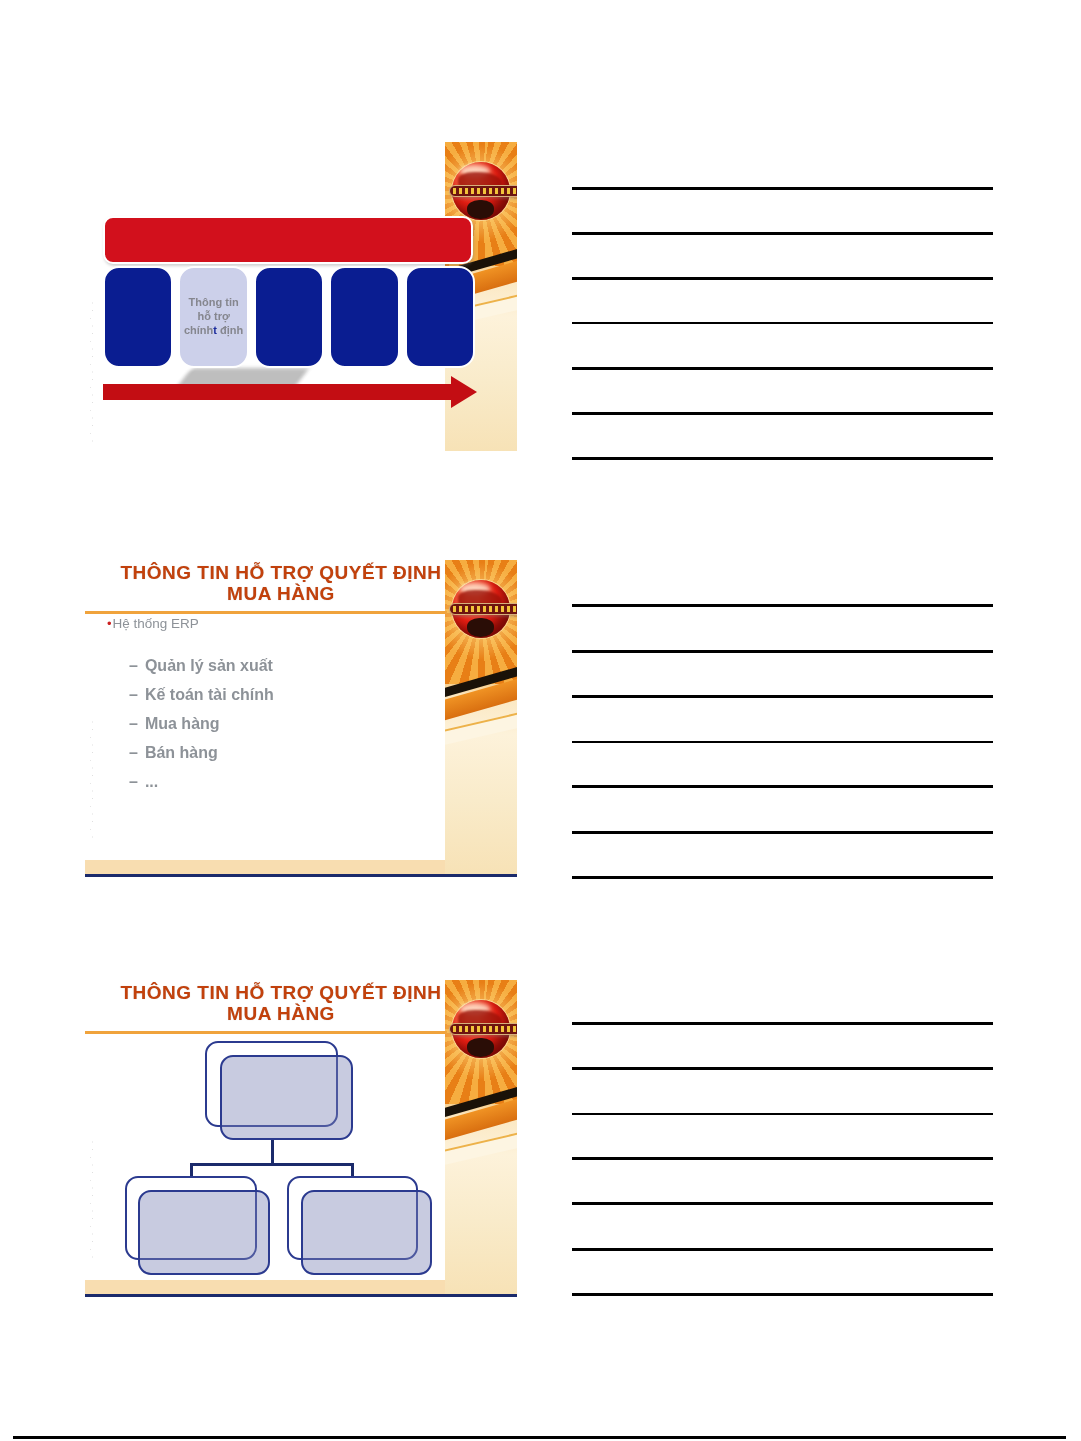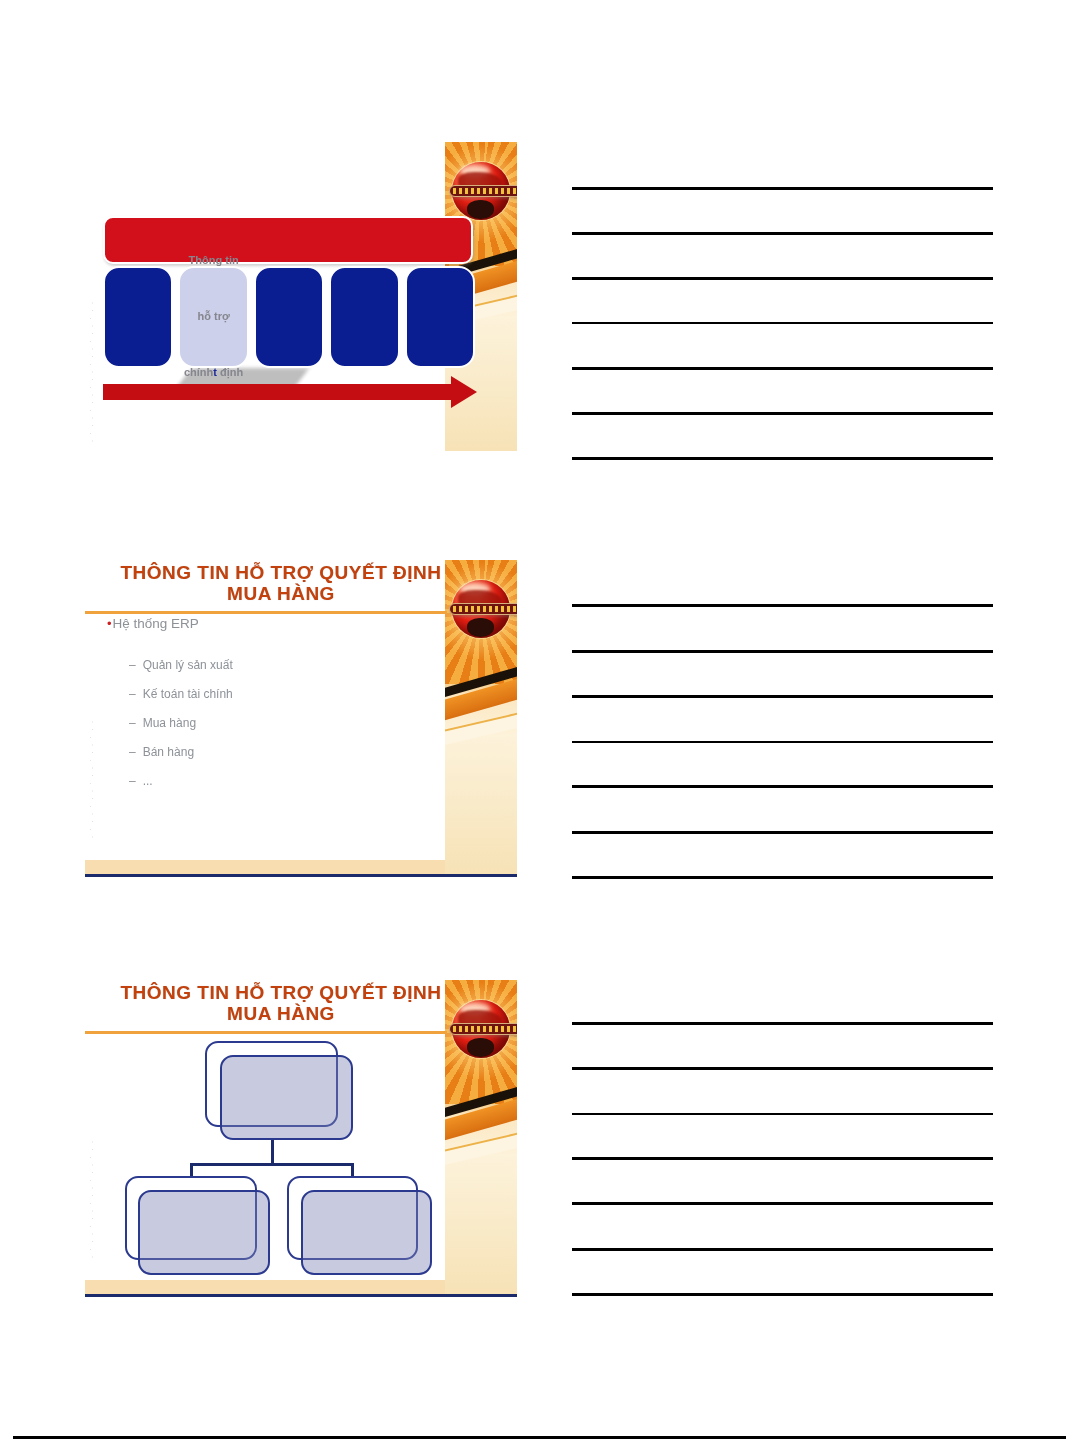--- a/index.html
+++ b/index.html
@@ -44,42 +44,42 @@
     font-size:6px; color:#9b9b9b; letter-spacing:2px; overflow:hidden; z-index:2; }
   #slide1 .edge-text { top:32px; height:270px; }
   #slide2 .edge-text, #slide3 .edge-text { top:90px; height:190px; }
 
   
   .banner { position:absolute; left:18px; top:76px; width:370px; height:48px; background:#d2101c;
     border:2px solid #ffffff; border-radius:10px; box-shadow:1px 2px 3px rgba(120,120,120,.35); z-index:3; }
   .steps-row { position:absolute; left:18px; top:126px; width:372px; height:102px; display:flex; gap:5px; z-index:3; }
   .step-box { flex:1; height:102px; background:#0a1d91; border:2px solid #ffffff; border-radius:16px; }
   .step-box.active { background:#ccd0ea; display:flex; flex-direction:column; justify-content:center; align-items:center;
-    font-size:11px; font-weight:bold; color:#85868e; line-height:1.25; text-align:center;gap:42px; }
+    font-size:11px; font-weight:bold; color:#85868e; line-height:1.25; text-align:center; }
   .step-box.active .hl { color:#1a2a9c; font-weight:bold; }
   .box-shadow { position:absolute; left:98px; top:228px; width:118px; height:22px;
     background:rgba(110,110,110,.45); transform:skewX(-38deg); filter:blur(2px); border-radius:4px; z-index:2; }
   .arrow { position:absolute; left:18px; top:236px; z-index:3; }
   .arrow .shaft { position:absolute; left:0; top:8px; width:348px; height:16px; background:#c30d13; }
   .arrow .head { position:absolute; left:348px; top:0; width:26px; height:32px; background:#c30d13;
     clip-path:polygon(0 0, 100% 50%, 0 100%); }
 
   
   .slide-title { position:absolute; left:8px; top:4px; width:376px; text-align:center; z-index:2;
     font-size:19px; font-weight:bold; color:#c2410c; letter-spacing:.5px; line-height:21px;
     text-shadow:0 0 1px rgba(200,200,200,.9); }
   .title-rule { position:absolute; left:0; top:53px; width:362px; height:3px; background:#f0a33c; z-index:2; }
   .footer-band { position:absolute; left:0; bottom:4px; width:360px; height:14px; background:#f8ddb0; z-index:2; }
   .footer-line { position:absolute; left:0; bottom:1px; width:432px; height:3px; background:#1b2a6b; z-index:4; }
 
   
   .bullets { position:absolute; left:22px; top:58px; width:340px; z-index:2; color:#8d9298; }
   .b-main { font-size:13.5px; margin-bottom:20px; }
   .b-main .dot { color:#cc2020; font-size:13px; margin-right:1px; }
-  .b-sub { font-size:12px; padding-left:22px; line-height:29px; }
+  .b-sub { font-size:16px; padding-left:22px; line-height:29px;font-weight:bold; }
   .b-sub .dash { margin-right:7px; }
 
   
   .org { position:absolute; inset:0; z-index:2; }
   .node-back { position:absolute; border:2px solid #2b3a8f; border-radius:13px; background:transparent; }
   .node-front { position:absolute; border:2px solid #2b3a8f; border-radius:13px; background:rgba(125,130,180,.42); }
   .root-back  { left:120px; top:63px;  width:133px; height:86px; }
   .root-front { left:135px; top:77px;  width:133px; height:85px; }
   .left-back  { left:40px;  top:198px; width:132px; height:84px; }
   .left-front { left:53px;  top:212px; width:132px; height:85px; }

